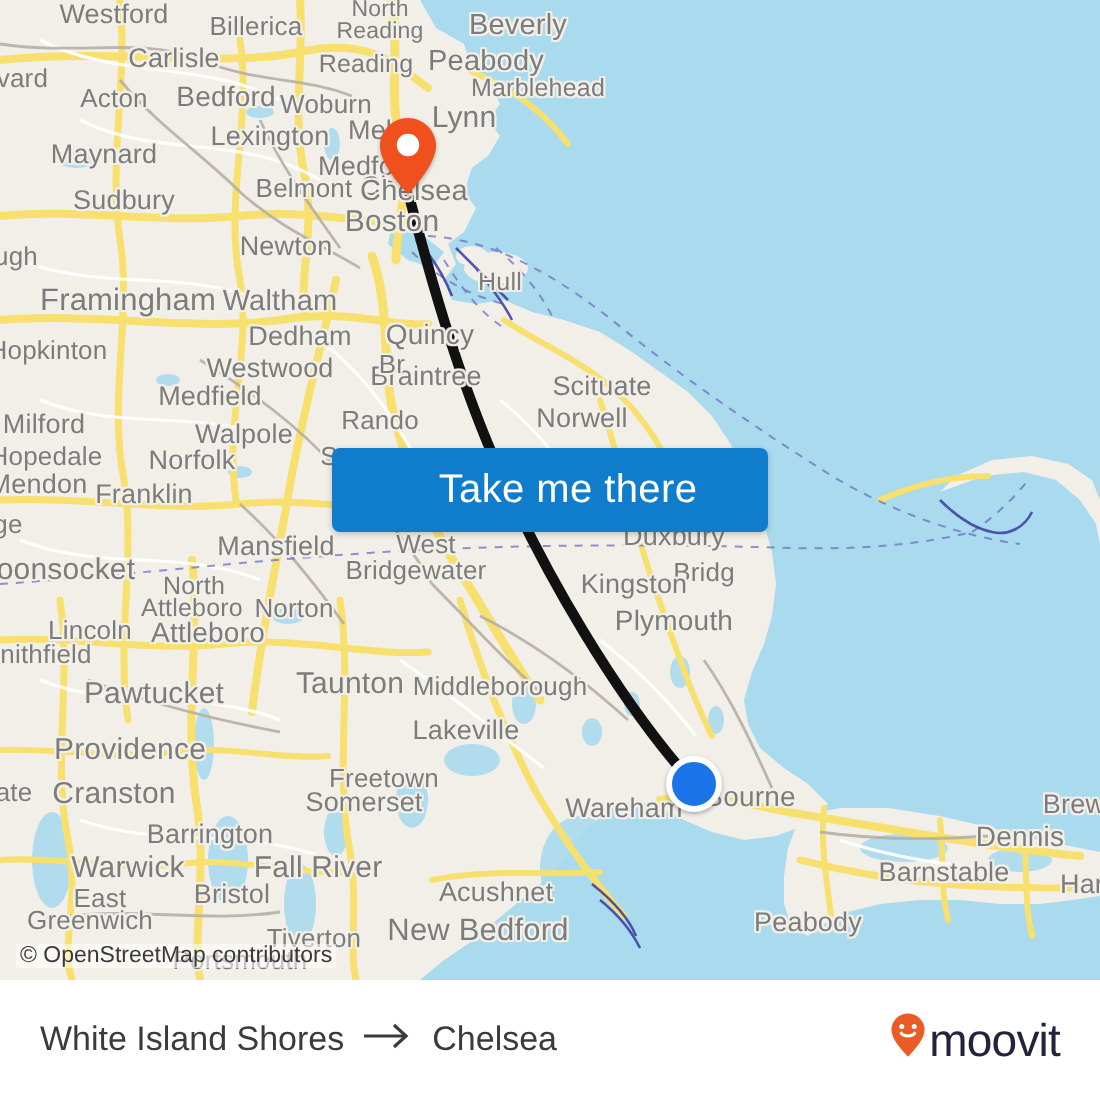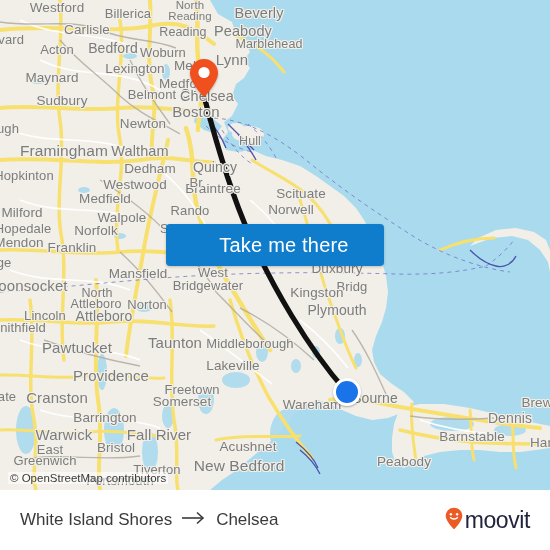--- a/index.html
+++ b/index.html
@@ -340,21 +340,21 @@
         <div class="map-label" style="left: 96px; top: 304px; font-size: 12.5px;">Attleboro</div>
         <div class="map-label" style="left: 147px; top: 304px; font-size: 13px;">Norton</div>
         <div class="map-label" style="left: 45px; top: 315px; font-size: 13px;">Lincoln</div>
         <div class="map-label" style="left: 104px; top: 316px; font-size: 14px;">Attleboro</div>
         <div class="map-label" style="left: 337px; top: 310px; font-size: 14px;">Plymouth</div>
         <div class="map-label" style="left: 23px; top: 327px; font-size: 13px;">nithfield</div>
         <div class="map-label" style="left: 175px; top: 342px; font-size: 15px;">Taunton</div>
         <div class="map-label" style="left: 77px; top: 347px; font-size: 15px;">Pawtucket</div>
         <div class="map-label" style="left: 250px; top: 343px; font-size: 13px;">Middleborough</div>
         <div class="map-label" style="left: 233px; top: 365px; font-size: 13.5px;">Lakeville</div>
-        <div class="map-label" style="left: 65px; top: 375px; font-size: 15px; margin-left: 46px;">Providence</div>
+        <div class="map-label" style="left: 65px; top: 375px; font-size: 15px;">Providence</div>
         <div class="map-label" style="left: 192px; top: 389px; font-size: 13px;">Freetown</div>
         <div class="map-label" style="left: 312px; top: 404px; font-size: 13.5px;">Wareham</div>
         <div class="map-label" style="left: 57px; top: 397px; font-size: 15px;">Cranston</div>
         <div class="map-label" style="left: 182px; top: 401px; font-size: 13.5px;">Somerset</div>
         <div class="map-label" style="left: 7px; top: 396px; font-size: 13px;">ate</div>
         <div class="map-label" style="left: 375px; top: 398px; font-size: 14px;">Bourne</div>
         <div class="map-label" style="left: 537px; top: 402px; font-size: 13.5px;">Brew</div>
         <div class="map-label" style="left: 105px; top: 417px; font-size: 13.5px;">Barrington</div>
         <div class="map-label" style="left: 510px; top: 418px; font-size: 14px;">Dennis</div>
         <div class="map-label" style="left: 64px; top: 434px; font-size: 15px;">Warwick</div>

